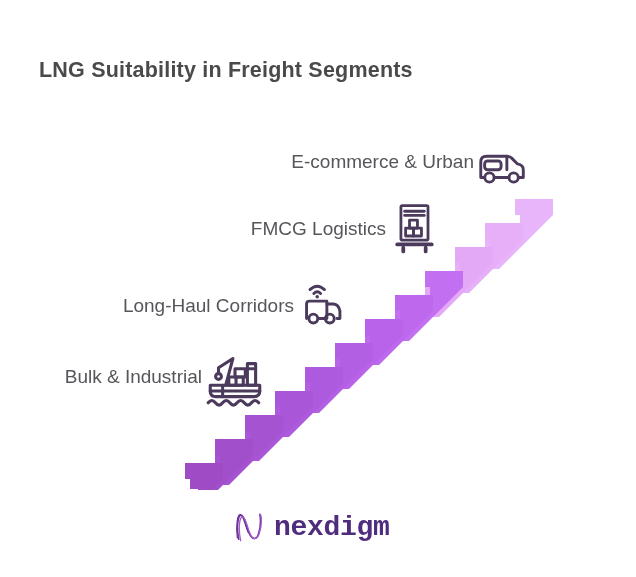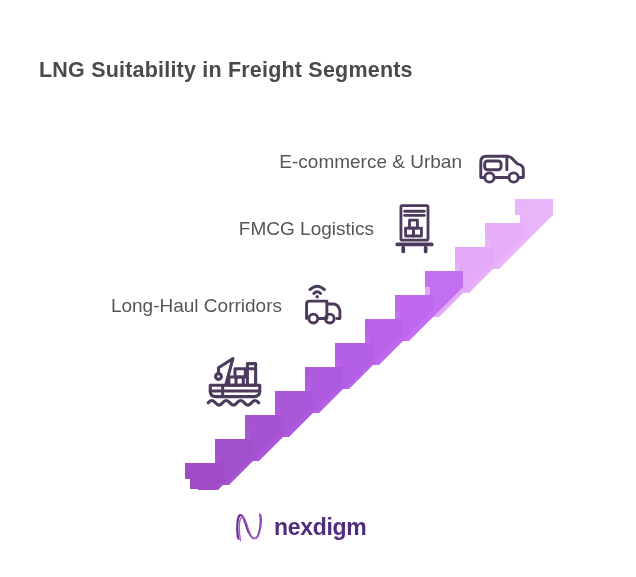--- a/index.html
+++ b/index.html
@@ -5,38 +5,38 @@
   html,body{margin:0;padding:0;background:#fff;}
   .canvas{
     position:relative;width:636px;height:577px;background:#ffffff;overflow:hidden;
     font-family:"Liberation Sans","DejaVu Sans",sans-serif;
   }
   .title{
     position:absolute;left:27px;top:46px;margin:12px;
     font-size:21.5px;font-weight:700;letter-spacing:.2px;color:var(--title-color,#4a4a4a);
   }
   .seg-row{
-    position:absolute;display:flex;align-items:center;gap:12px;justify-content:flex-end;
+    position:absolute;display:flex;align-items:center;gap:0;justify-content:flex-end;
   }
   .seg-label{
     font-size:19px;color:var(--label-color,#57555a);white-space:nowrap;
   }
   .seg-icon{display:block;flex:0 0 auto;}
   .seg-icon path,.seg-icon rect,.seg-icon circle{
     fill:none;stroke:var(--icon-stroke,#4b3a5c);stroke-width:3;
     stroke-linecap:round;stroke-linejoin:round;
   }
   .seg-icon .fill-dot{fill:var(--icon-stroke,#4b3a5c);stroke:none;}
   .stairs-svg{position:absolute;left:0;top:0;}
   .logo{
     position:absolute;left:234px;top:508px;display:flex;align-items:center;gap:8px;
   }
   .logo-mark path{fill:none;stroke-linecap:round;}
   .logo-text{
-    font-size:23px;font-weight:700;letter-spacing:-.3px;color:var(--logo-color,#4f2c7d);
+    font-size:28px;font-weight:700;letter-spacing:-.3px;color:var(--logo-color,#4f2c7d);font-family:Liberation Mono, monospace;
   }
   
   .row-ecommerce{right:104px;top:134px;height:56px;}
   .row-fmcg{right:194px;top:200px;height:58px;}
   .row-longhaul{right:284px;top:274px;height:64px;}
   .row-bulk{right:368px;top:342px;height:70px;}
 </style>
 </head>
 <body>
 
@@ -94,20 +94,21 @@
       <rect x="21" y="29" width="8.5" height="8.5"></rect>
       <rect x="29.5" y="29" width="8.5" height="8.5"></rect>
       <rect x="25.2" y="20.5" width="8.5" height="8.5"></rect>
       <path d="M12 46.5 H49" style="stroke-width:4"></path>
       <path d="M18.5 50 V54" style="stroke-width:4"></path>
       <path d="M42.5 50 V54" style="stroke-width:4"></path>
     </svg>
   </div>
 
   <div class="seg-row row-bulk">
+    <span class="seg-label">Bulk &amp; Industrial</span>
     <svg class="seg-icon" width="66" height="64" viewBox="0 0 64 60">
       <path d="M23 38 L30 12 L16 21 V26"></path>
       <circle cx="16" cy="29.5" r="2.8"></circle>
       <rect x="26" y="30" width="14" height="8"></rect>
       <rect x="32" y="22" width="10" height="8"></rect>
       <path d="M33 30 V38"></path>
       <rect x="44" y="17" width="8" height="21"></rect>
       <path d="M46 22 H50"></path>
       <path d="M8 38 H56 V44 Q56 49 50 49 H14 Q8 49 8 44 Z"></path>
       <path d="M8 43.5 H56"></path>

